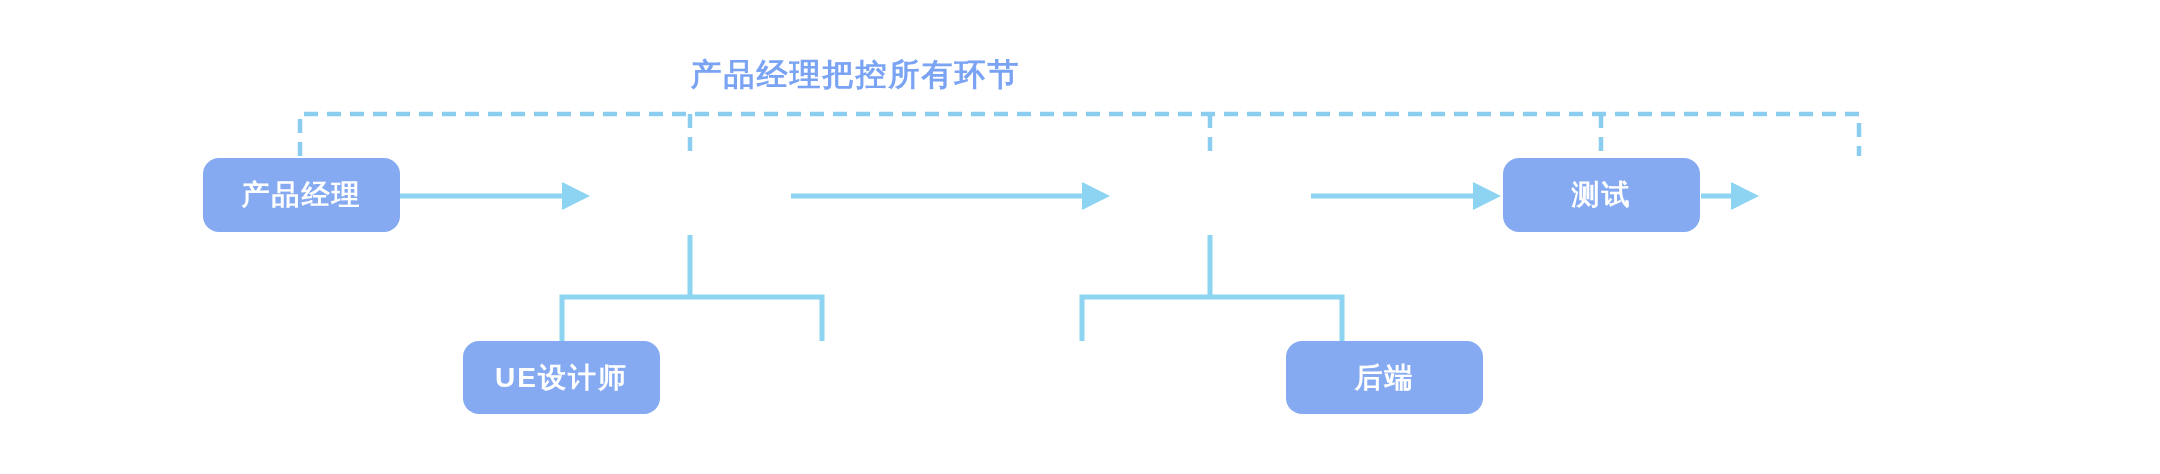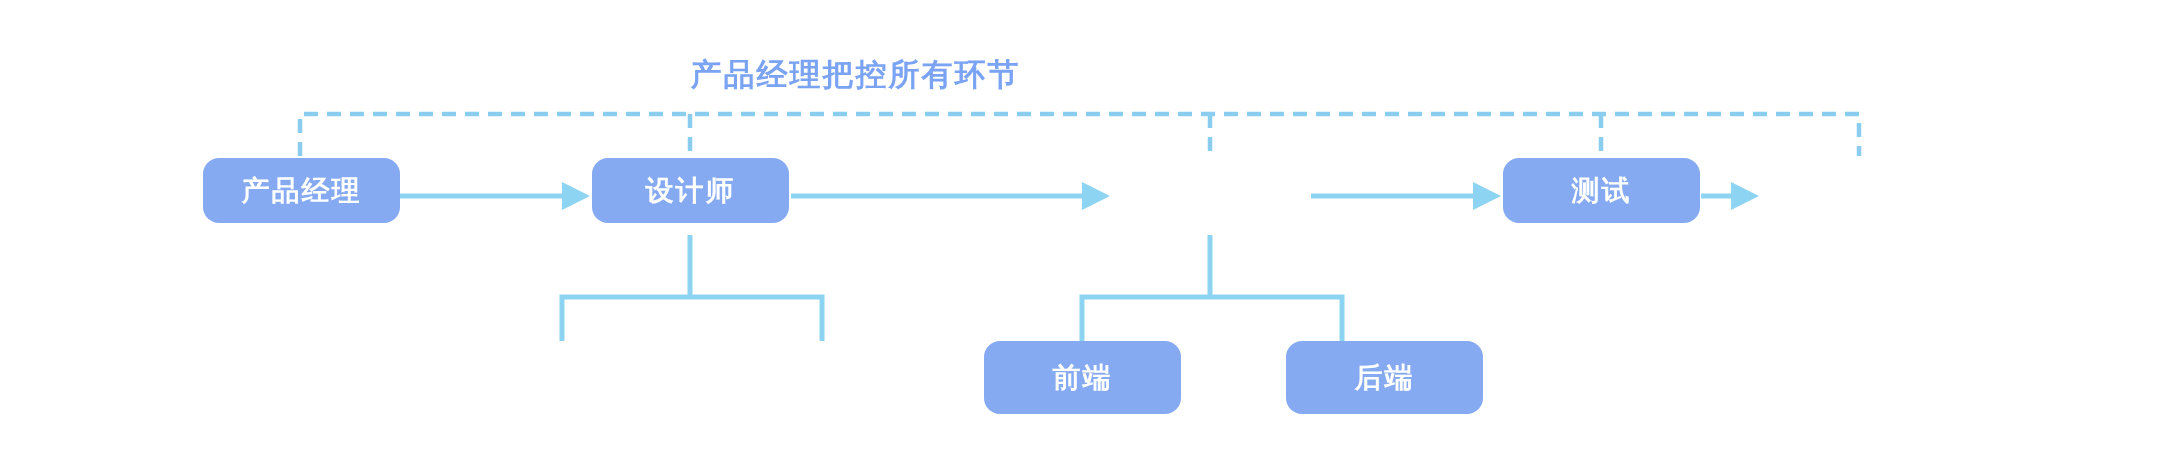--- a/index.html
+++ b/index.html
@@ -53,21 +53,21 @@
     display:flex;
     align-items:center;
     justify-content:center;
     background:var(--node-fill);
     color:var(--node-text);
     border-radius:16px;
     font-size:28px;
     font-weight:bold;
     letter-spacing:2px;
   }
-  .node.main{top:158px;height:65px;width:197px;}
+  .node.main{top:158px;height:74px;width:197px;}
   .node.child{top:341px;height:73px;width:197px;}
 </style>
 </head>
 <body>
 
 <div class="canvas">
 
   <div class="diagram-title">产品经理把控所有环节</div>
 
   <svg class="connectors" width="2160" height="474" viewBox="0 0 2160 474">
@@ -96,33 +96,30 @@
 
     <path class="solid" d="M690,235 V297 M562,341 V297 H822 V341"></path>
 
     <path class="solid" d="M1210,235 V297 M1082,341 V297 H1342 V341"></path>
   </svg>
 
   <div class="node main" style="left:203px">
     <span>产品经理</span>
   </div>
 
-  <div class="node main" style="left:592px">
-    <span>设计师</span>
-  </div>
 
 
   <div class="node main" style="left:1503px">
     <span>测试</span>
   </div>
 
 
+  <div class="node child" style="left:463px">
+    <span>UE设计师</span>
+  </div>
 
 
-  <div class="node child" style="left:984px">
-    <span>前端</span>
-  </div>
 
   <div class="node child" style="left:1286px">
     <span>后端</span>
   </div>
 
 </div>
 
 </body></html>

